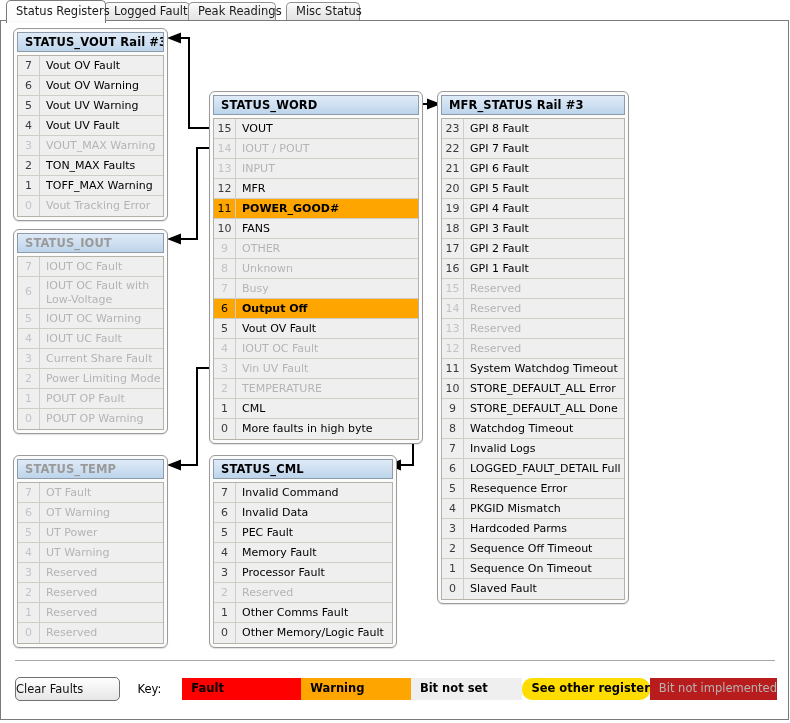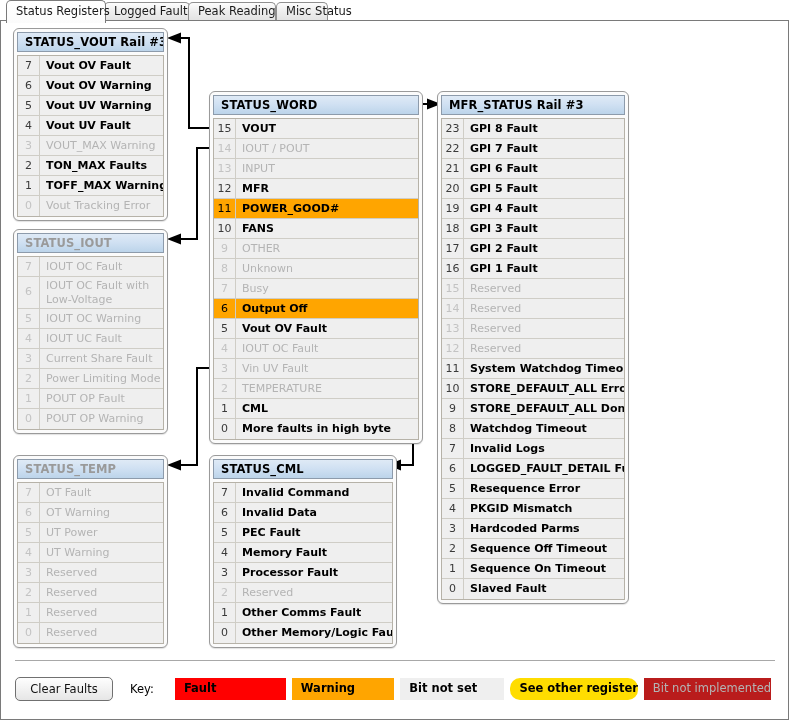--- a/index.html
+++ b/index.html
@@ -125,21 +125,21 @@
     flex: 1 1 auto;
     box-sizing: border-box;
     padding-left: 6px;
     line-height: 19px;
     font-size: 11px;
     white-space: nowrap;
     overflow: hidden;
   }
   
   .row.notset .bit { color: #3a3a3a; }
-  .row.notset .lbl { color: #000; font-weight: bold; }
+  .row.notset .lbl { color: #000; font-weight: normal; }
   .row.notimpl .bit { color: #c3c3c3; }
   .row.notimpl .lbl { color: #b4b4b4; font-weight: normal; }
   .row.warning { background: #ffa500; }
   .row.warning .bit { color: #000; }
   .row.warning .lbl { color: #000; font-weight: bold; }
   .row.tall { height: 32px; }
   .row.tall .lbl {
     line-height: 14px;
     padding-top: 2px;
     white-space: normal;
@@ -175,55 +175,54 @@
   #clear-faults {
     width: 115px;
     height: 24px;
     box-sizing: border-box;
     border: 1px solid #707070;
     border-radius: 5px;
     background: linear-gradient(to bottom, #fefefe 0%, #f2f2f2 50%, #e6e6e6 100%);
     font-family: "DejaVu Sans", "Liberation Sans", sans-serif;
     font-size: 11.5px;
     color: #111;
-    text-align: center;
+    text-align: left;
     line-height: 22px;
     cursor: default;
   }
   #key-label {
     margin-left: 17px;
     margin-right: 21px;
     font-size: 11.5px;
     color: #000;
   }
   .swatch {
     height: 22px;
     box-sizing: border-box;
     line-height: 21px;
     font-size: 11.5px;
     font-weight: bold;
     padding-left: 9px;
-    margin-right: 6px;
     white-space: nowrap;
     color: #000;
   }
   .swatch.s-fault { background: #ff0000; width: 129px; }
   .swatch.s-warning { background: #ffa500; width: 119px; }
   .swatch.s-notset { background: #efefef; width: 121px; }
   .swatch.s-seeother { background: #ffdd00; width: 130px; border-radius: 10px; }
   .swatch.s-notimpl { background: #b91c1c; width: 131px; color: #b4b4b4; font-weight: normal; }
 </style>
 </head>
 <body>
 
 <div id="tabstrip">
   <div class="tab active" style="left:6px;width:100px;">Status Registers</div>
   <div class="tab" style="left:104px;width:86px;">Logged Faults</div>
   <div class="tab" style="left:188px;width:88px;">Peak Readings</div>
-  <div class="tab" style="left:276px;width:52px;">Misc Status</div>
+  <div class="tab" style="left:286px;width:74px;">Misc Status</div>
 </div>
 
 <div id="panel">
   <div id="panel-inner">
 
     <svg id="wires" viewBox="0 0 789 700" width="789" height="700">
       <g stroke="#000" stroke-width="1.6" fill="none" shape-rendering="crispEdges">
 
         <path d="M 211 107 L 188 107 L 188 17 L 178 17"></path>
 

